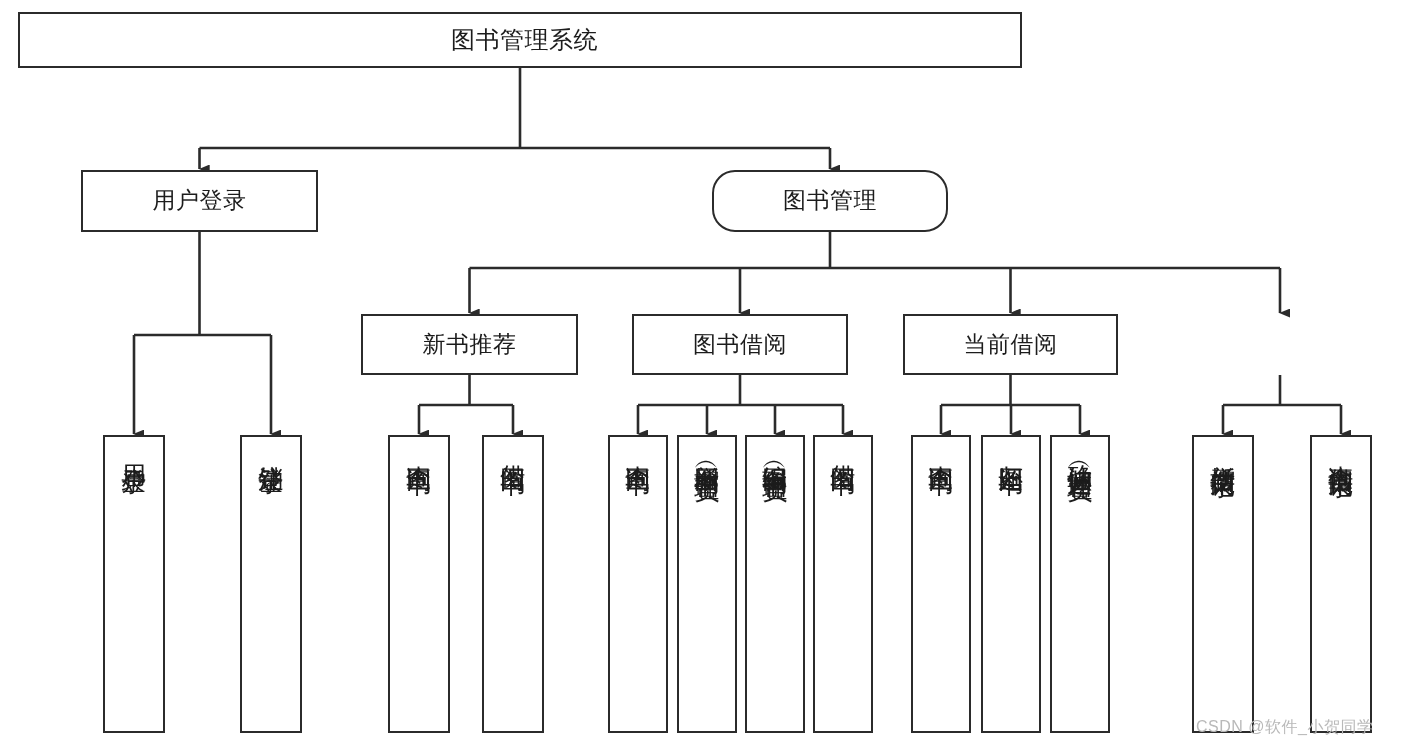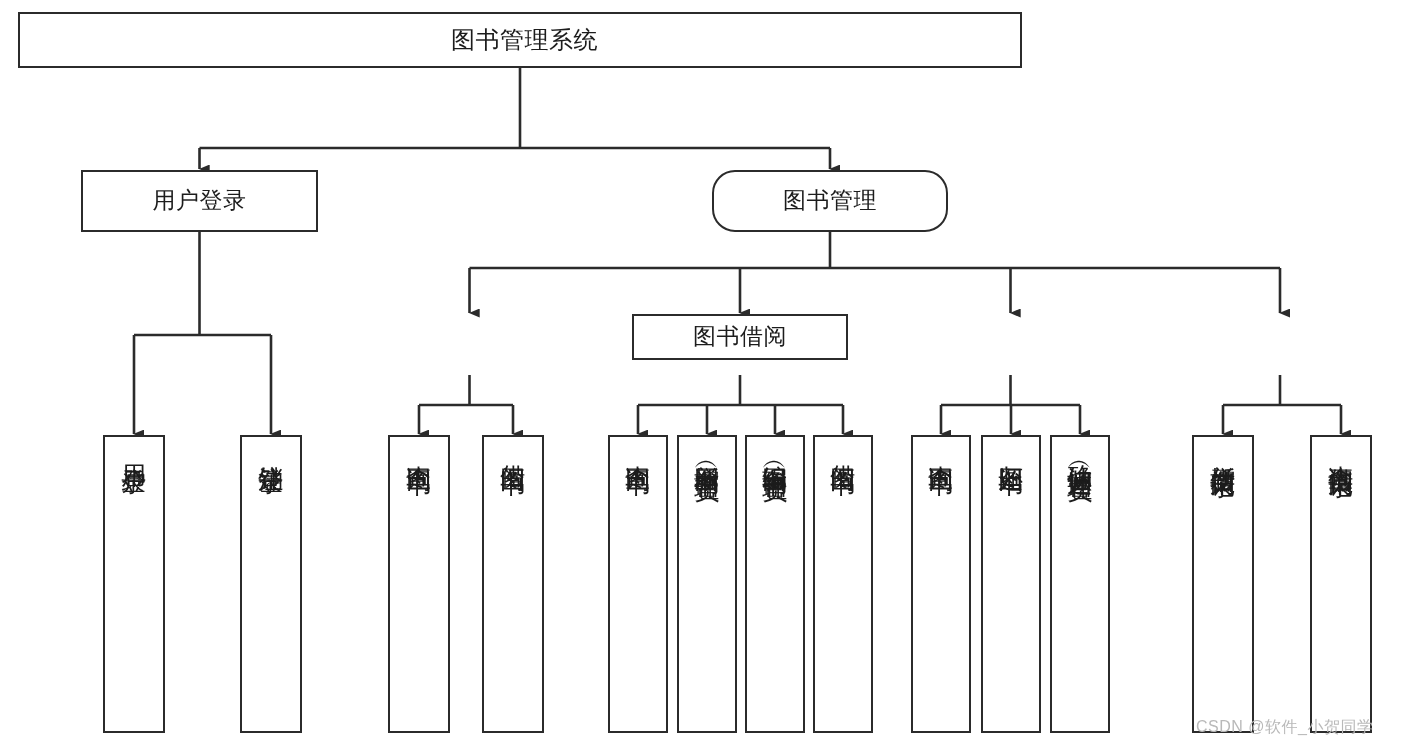--- a/index.html
+++ b/index.html
@@ -125,22 +125,28 @@
     <span class="node-label">图书管理系统</span>
   </div>
 
   <div class="node horiz" style="left: 81px; top: 170px; width: 237px; height: 62px;">
     <span class="node-label">用户登录</span>
   </div>
   <div class="node horiz" style="left: 712px; top: 170px; width: 236px; height: 62px; border-radius: 23px;">
     <span class="node-label">图书管理</span>
   </div>
 
-  <div class="node horiz" style="left: 632px; top: 314px; width: 216px; height: 46px;">
+  <div class="node horiz" style="left: 361px; top: 314px; width: 217px; height: 61px;">
+    <span class="node-label">新书推荐</span>
+  </div>
+  <div class="node horiz" style="left: 632px; top: 314px; width: 216px; height: 61px;">
     <span class="node-label">图书借阅</span>
+  </div>
+  <div class="node horiz" style="left: 903px; top: 314px; width: 215px; height: 61px;">
+    <span class="node-label">当前借阅</span>
   </div>
 
   <div class="node vert" style="left: 103px; top: 435px; width: 62px; height: 298px;">
     <span class="node-label">用户登录</span>
   </div>
   <div class="node vert" style="left: 240px; top: 435px; width: 62px; height: 298px;">
     <span class="node-label">注销登录</span>
   </div>
   <div class="node vert" style="left: 388px; top: 435px; width: 62px; height: 298px;">
     <span class="node-label">查询图书</span>

